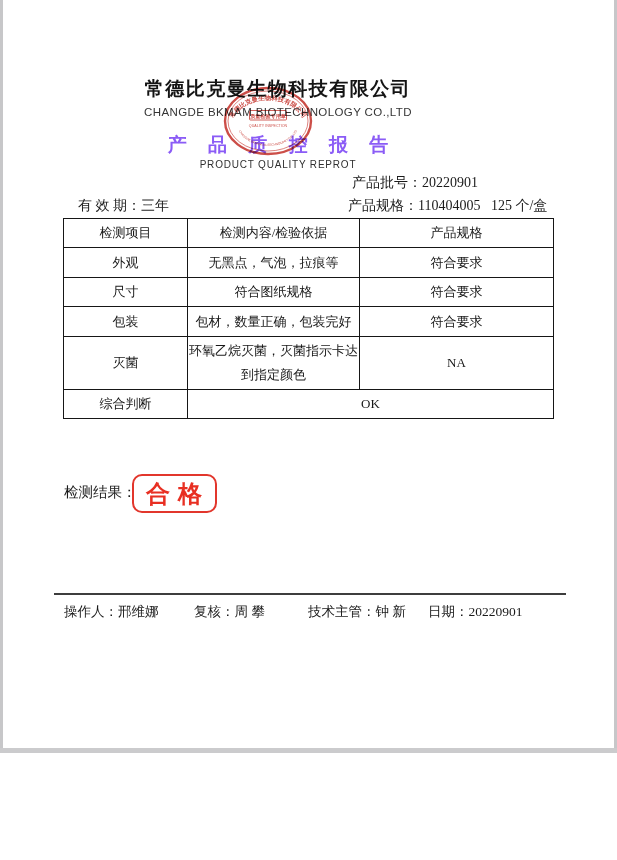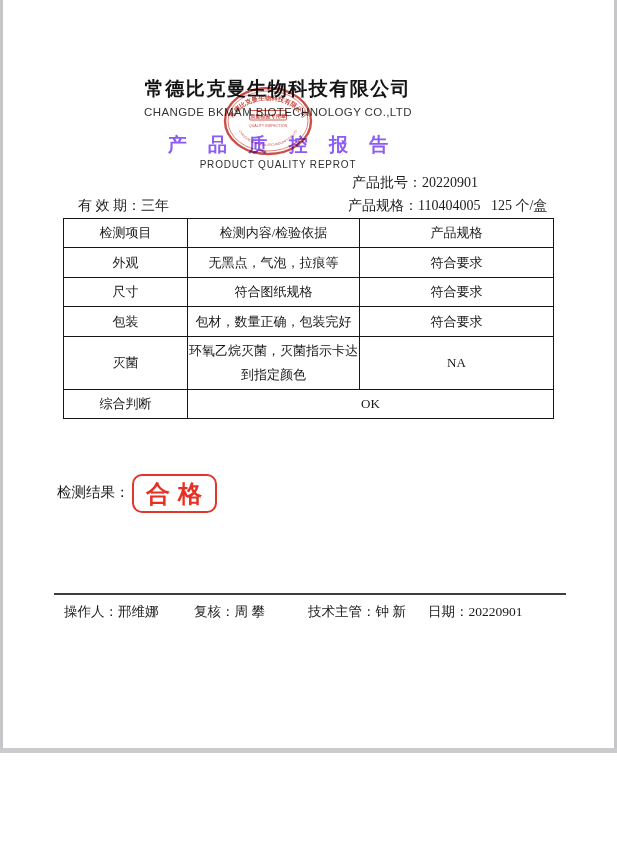--- a/index.html
+++ b/index.html
@@ -95,21 +95,21 @@
   .col2 { width: 172px; }
   .col3 { width: 194px; }
   tr.h-head td  { height: 29px; }
   tr.h-std td   { height: 30px; }
   tr.h-std2 td  { height: 28px; }
   tr.h-tall td  { height: 51px; }
 
   
   .result-label {
     position: absolute;
-    left: 57px; top: 483px;
+    left: 64px; top: 483px;
     font-size: 14.5px;
     color: #1b1b1b;
   }
   .result-box {
     position: absolute;
     left: 132px; top: 474px;
     width: 85px; height: 39px;
     border: 2.5px solid #e2362c;
     border-radius: 10px;
     display: flex;

